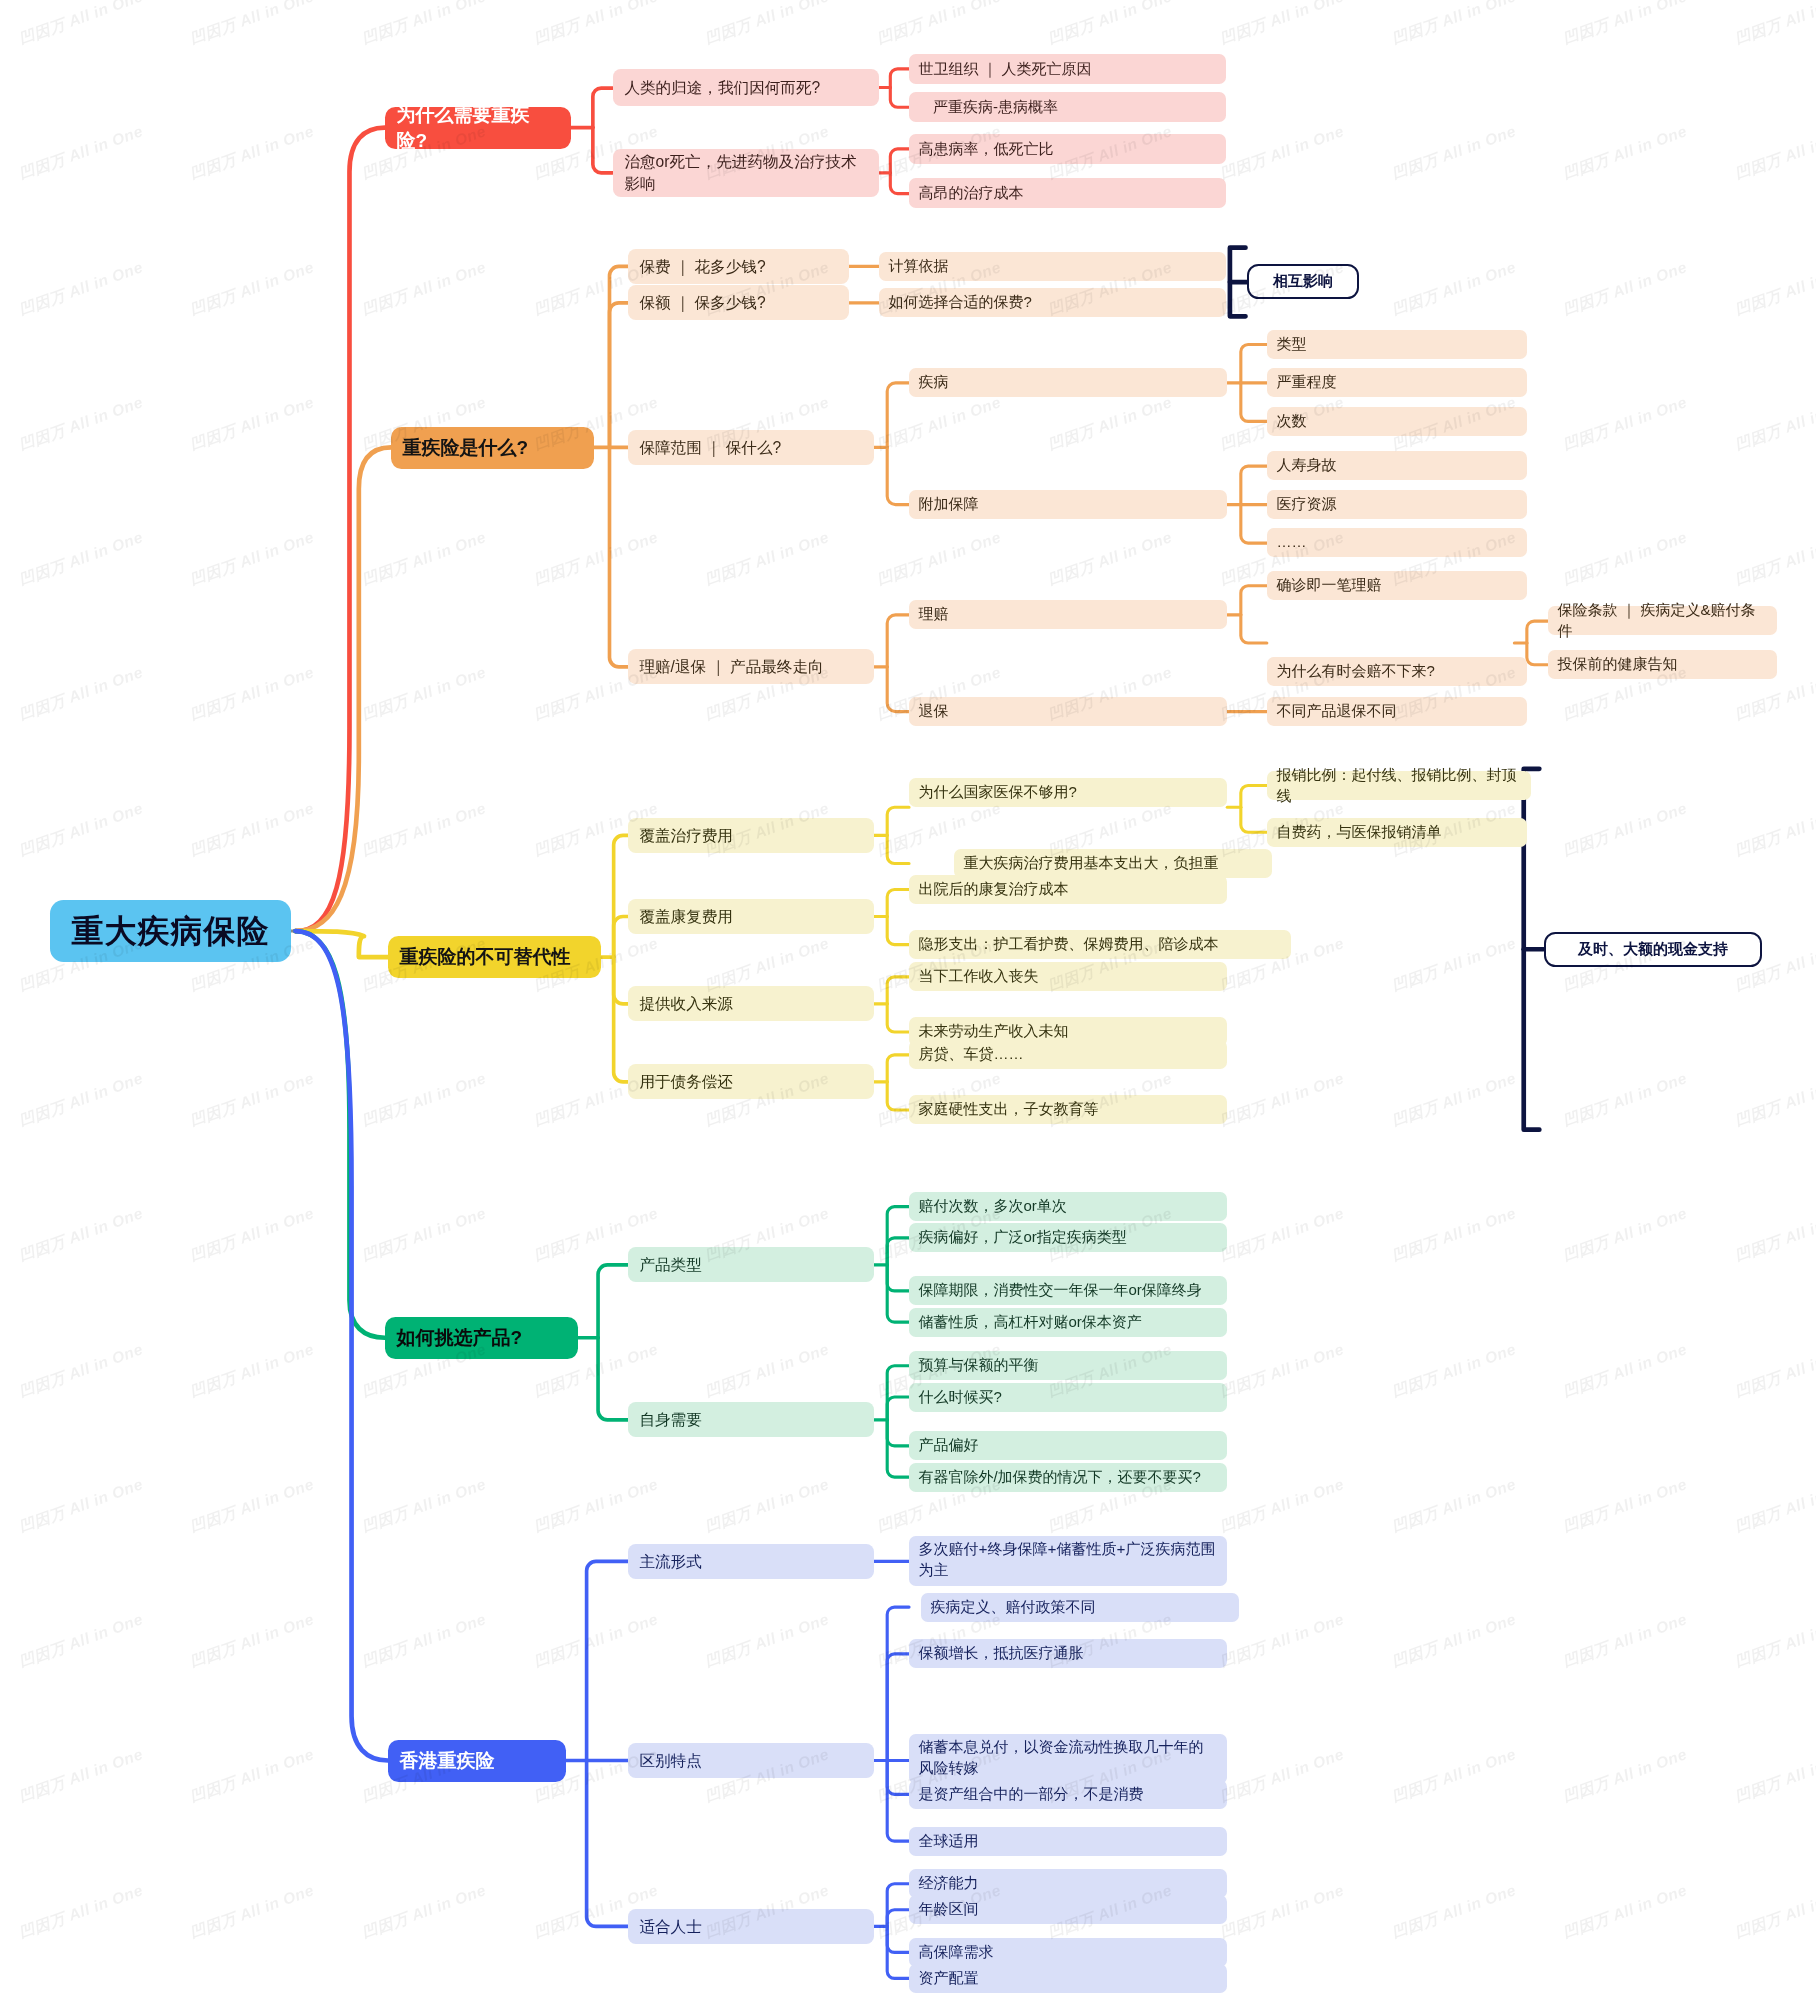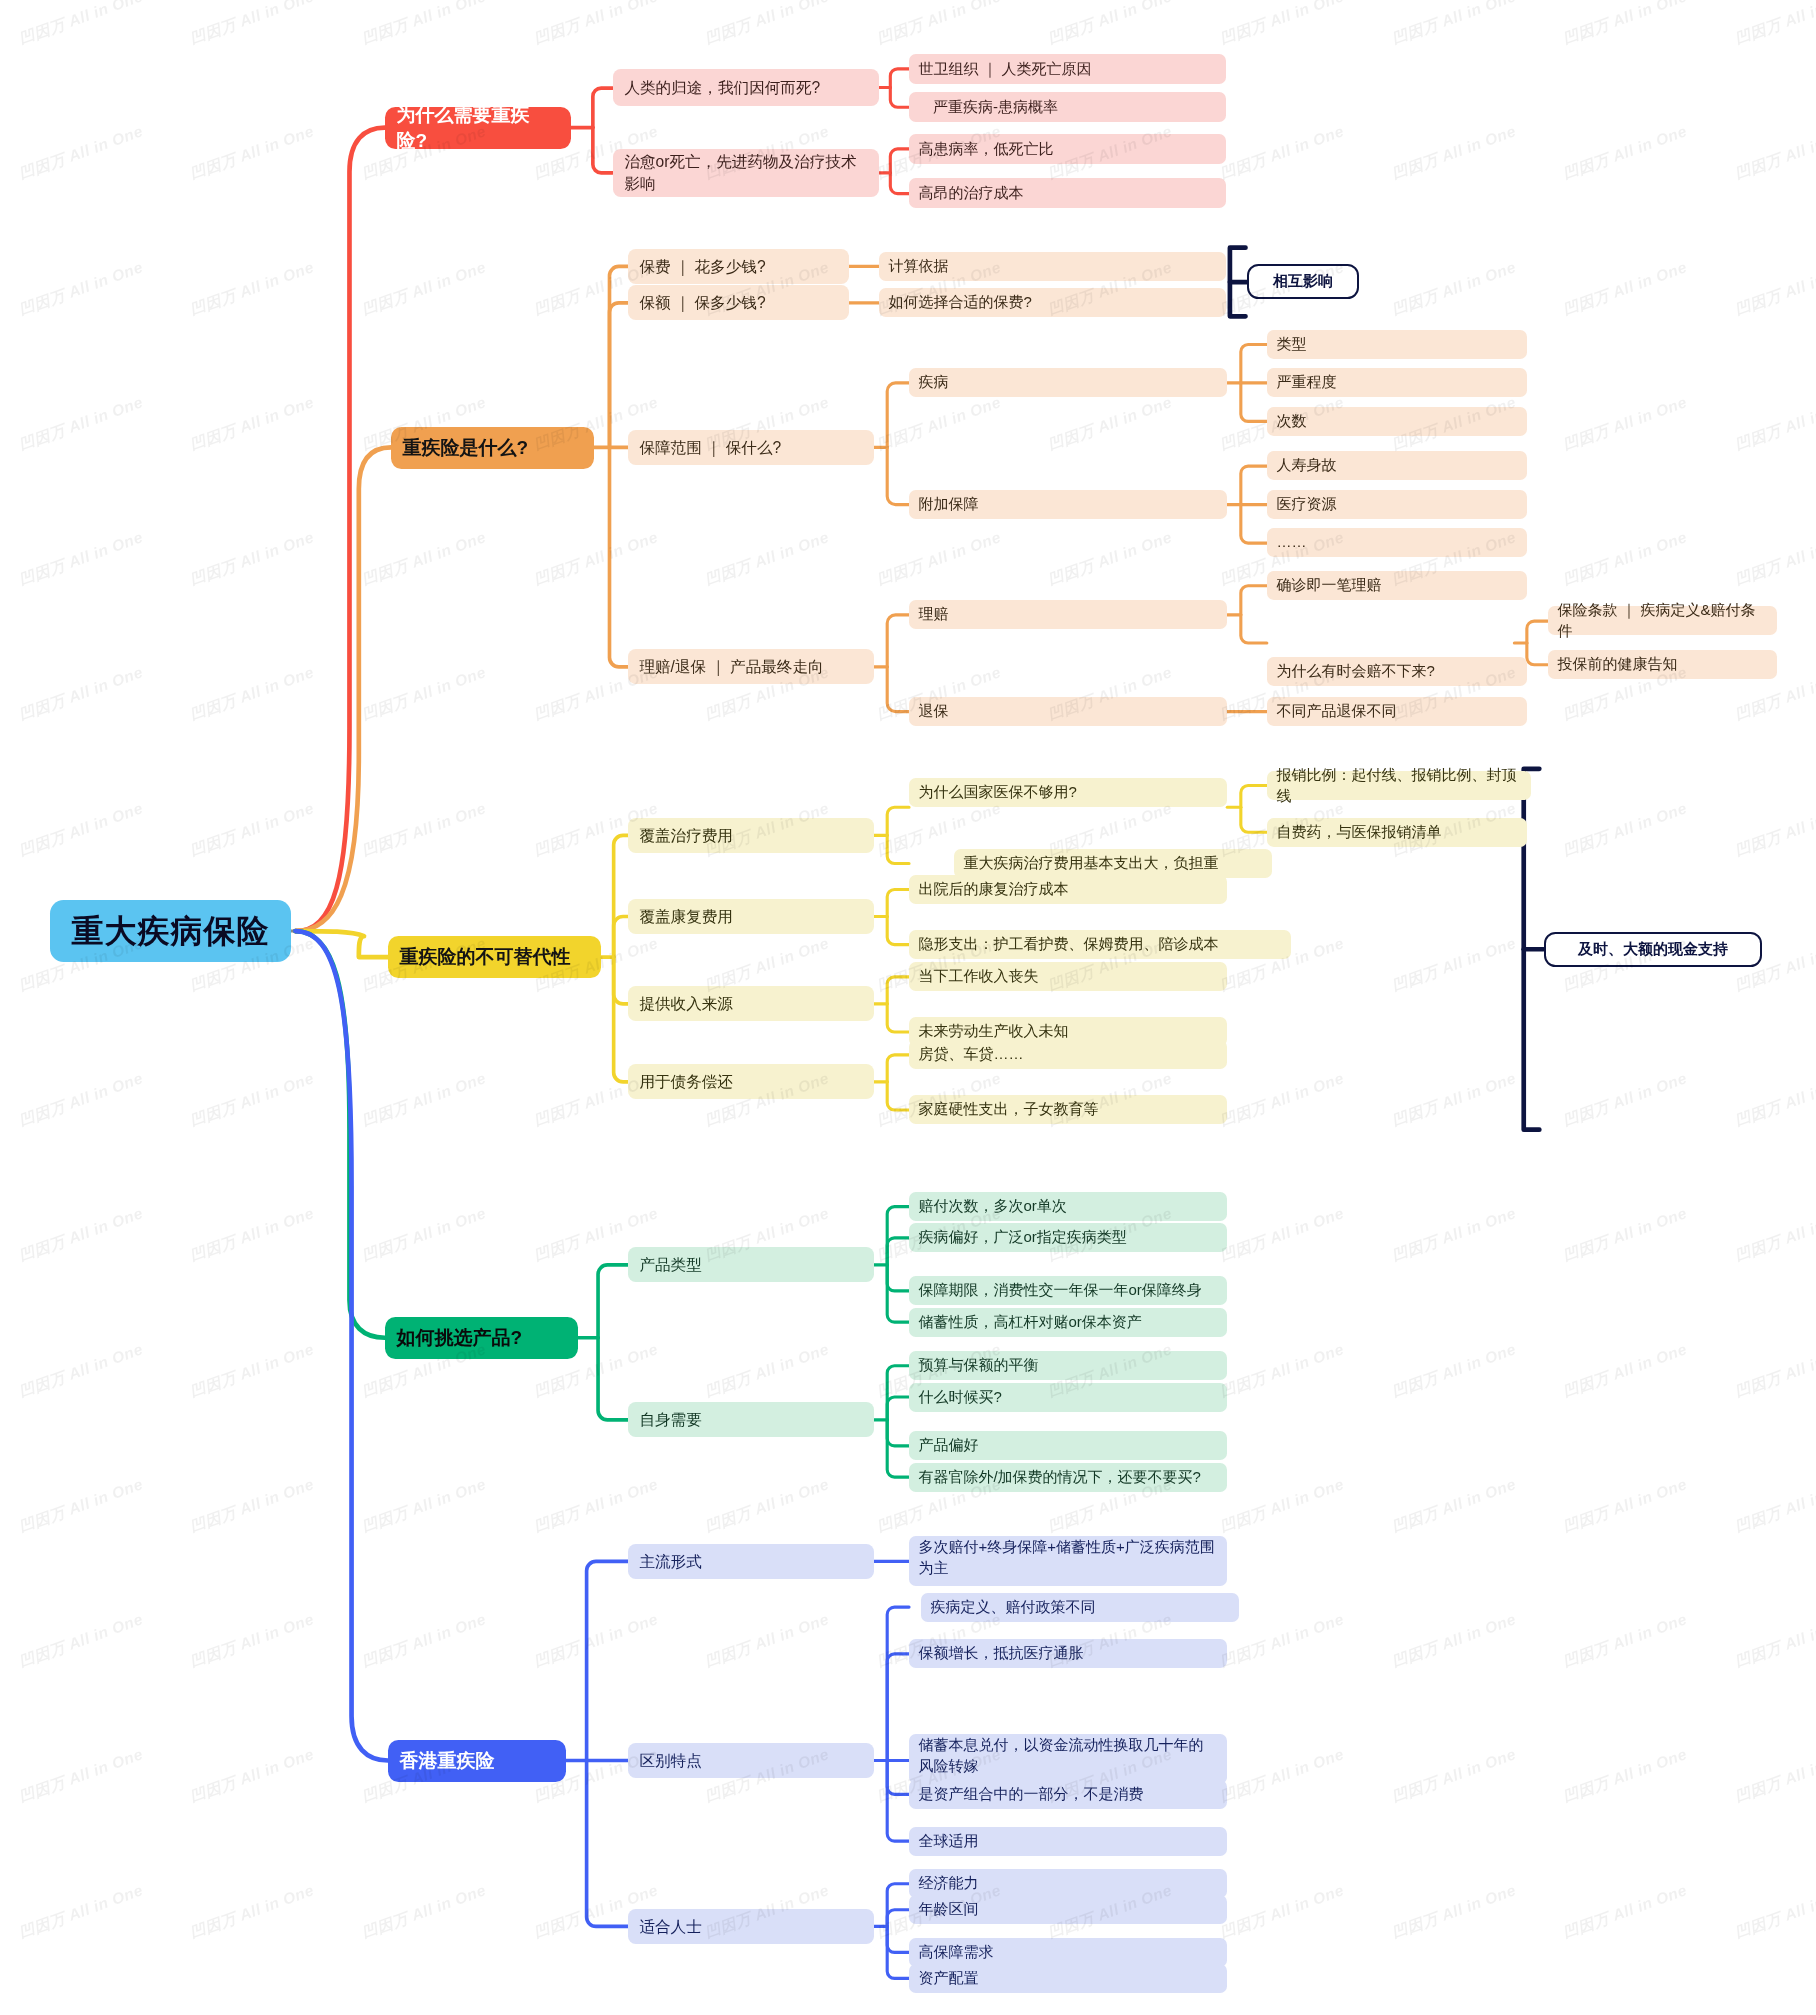--- a/index.html
+++ b/index.html
@@ -81,21 +81,21 @@
   .l2.green{background:#D3EFE0;color:#123825;}
   .l2.blue{background:#D9DFF8;color:#15215c;}
 
   
   .l3{font-size:15px;font-weight:400;border-radius:6.8px;padding:0 9.4px;}
   .l3.red{background:#FBD6D4;color:#3b1f1c;}
   .l3.orange{background:#FBE6D5;color:#3a2a17;}
   .l3.yellow{background:#F7F2CF;color:#35320f;}
   .l3.green{background:#D3EFE0;color:#123825;}
   .l3.blue{background:#D9DFF8;color:#15215c;}
-  .l3.wrap{align-items:flex-start;}
+  .l3.wrap{align-items:center;font-family:Liberation Mono, monospace;}
   .l3.wrap .txt{line-height:1.42;}
 
   
   .summary{
     position:absolute;
     z-index:4;
     box-sizing:border-box;
     display:flex;align-items:center;justify-content:center;
     border:2.1px solid #0d1440;
     border-radius:11.4px;

